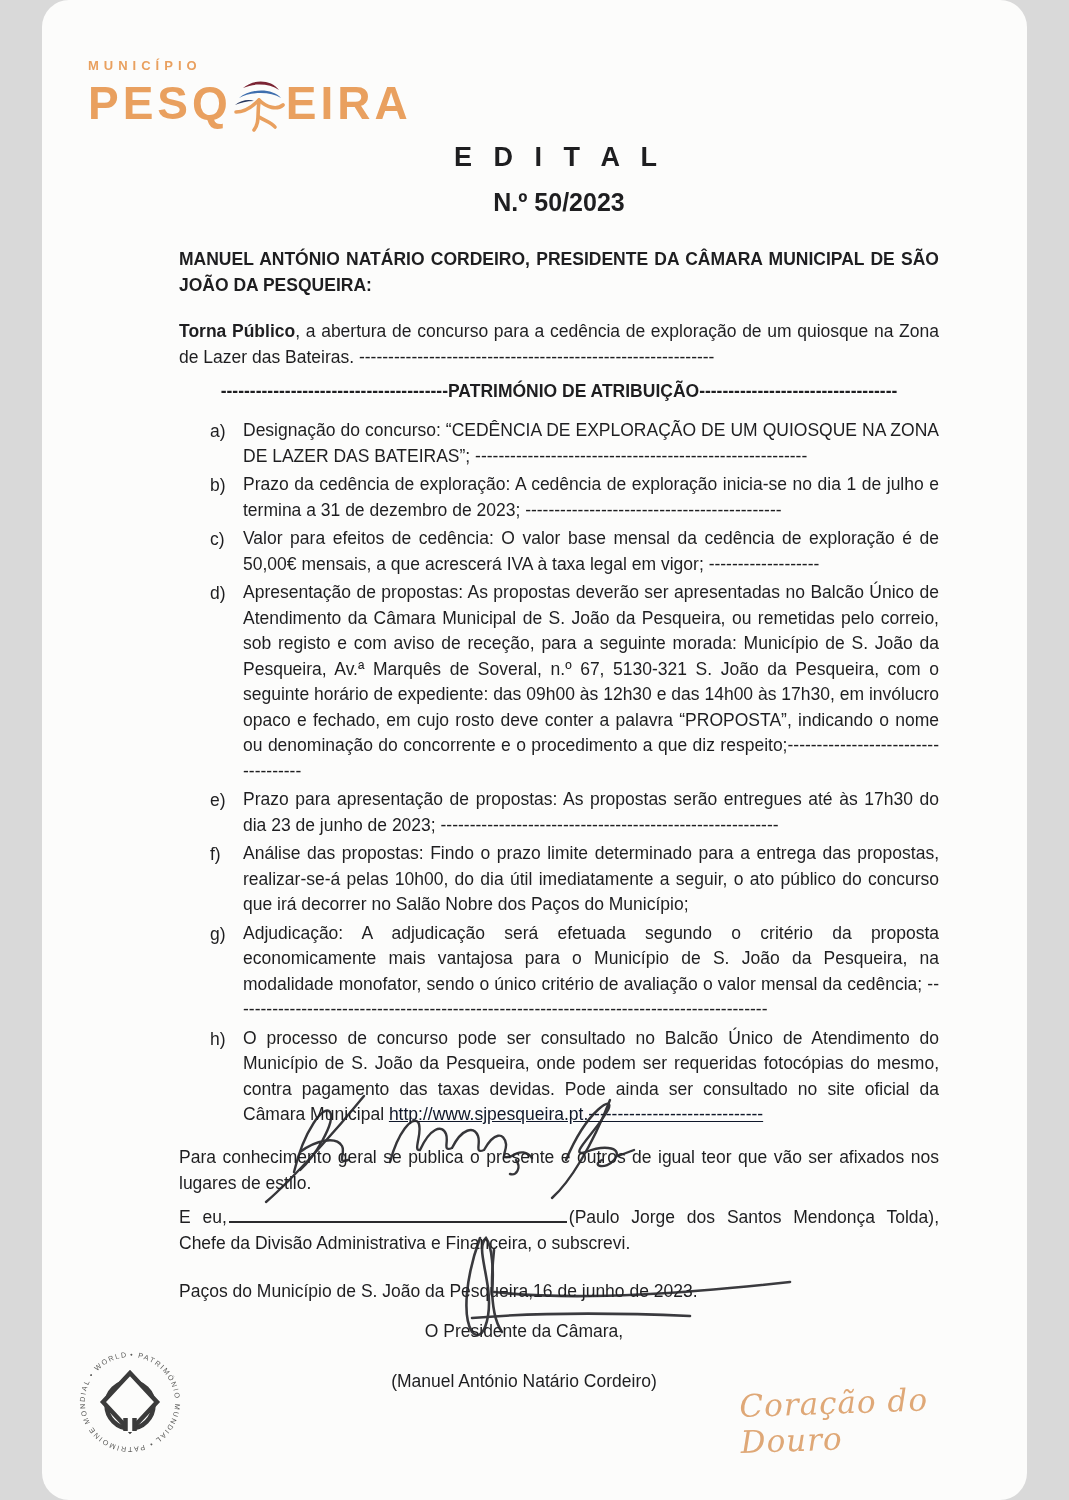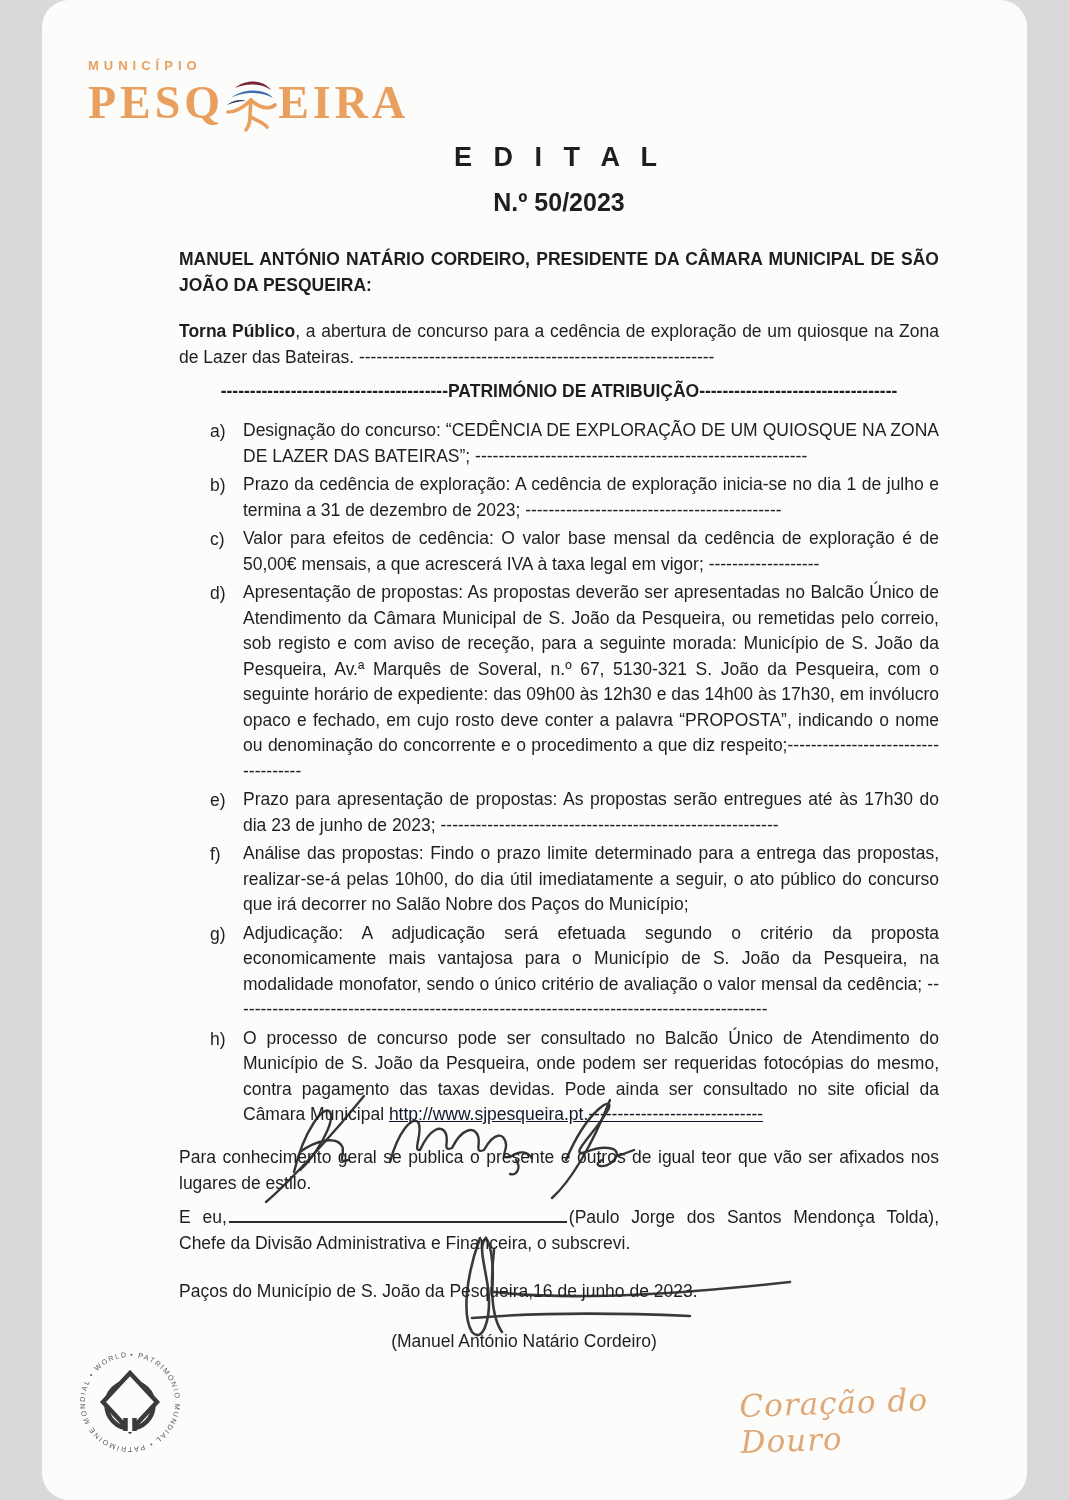--- a/index.html
+++ b/index.html
@@ -6,21 +6,21 @@
   .page{
     position:relative;width:985px;height:1500px;margin:0 auto;
     background:#fcfcfb;overflow:hidden;color:#1e1e20;
     font-family:"Liberation Sans",sans-serif;
     border-radius:27px;
   }
   
   .logo-block{position:absolute;left:46px;top:58px;}
   .logo-muni{color:#E9A05F;font-size:13px;font-weight:bold;letter-spacing:5px;}
   .logo-word{display:flex;align-items:center;margin-top:2px;color:#E9A05F;
-    font-size:46px;font-weight:bold;letter-spacing:4px;line-height:1;font-family:Liberation Serif, serif;}
+    font-size:46px;font-weight:bold;letter-spacing:4px;line-height:1;}
   .logo-glyph{width:52px;height:56px;margin:0 1px;transform:translateY(2px);}
   
   .center-col{position:absolute;left:137px;width:760px;text-align:center;}
   .t-edital{top:142px;font-size:27px;font-weight:bold;letter-spacing:7px;}
   .t-num{top:188px;font-size:25px;font-weight:bold;}
   
   .bodycol{position:absolute;left:137px;top:246px;width:760px;
     font-size:17.5px;line-height:26px;text-align:justify;}
   .bodycol p{margin:0;}
   .p-head{font-weight:bold;margin-bottom:20px !important;}
@@ -118,20 +118,21 @@
         </li>
     </ol>
 
     <p class="p-publish">Para conhecimento geral se publica o presente e outros de igual teor que vão ser afixados nos lugares de estilo.</p>
 
     <p class="p-eeu"><span>E eu,</span><span class="sig-blank"></span><span>(Paulo Jorge dos Santos Mendonça Tolda), Chefe da Divisão Administrativa e Financeira, o subscrevi.</span></p>
 
     <p class="p-date">Paços do Município de S. João da Pesqueira,16 de junho de 2023.</p>
 
     <div class="president">
+      <p>O Presidente da Câmara,</p>
       <p class="pname">(Manuel António Natário Cordeiro)</p>
     </div>
   </div>
 
   <svg class="sig-overlay" width="1069" height="1500" viewBox="0 0 1069 1500">
     <g fill="none" stroke="#26262a" stroke-width="2.4" stroke-linecap="round" opacity="0.92">
       <path d="M252,1172 C262,1130 282,1104 288,1112 C294,1122 272,1158 258,1170 M258,1152 C274,1140 294,1136 300,1146 C304,1154 294,1164 306,1160"></path>
       <path d="M322,1096 C296,1128 252,1178 224,1202"></path>
       <path d="M348,1162 C356,1132 370,1116 376,1122 C382,1130 370,1152 378,1150 C388,1128 400,1124 404,1134 C407,1142 400,1152 410,1148 C420,1128 432,1126 436,1136 C439,1144 432,1154 442,1150 C452,1132 462,1132 464,1144 C465,1152 456,1160 470,1156 C478,1150 486,1152 490,1158"></path>
       <path d="M474,1160 C480,1168 474,1176 468,1174"></path>

